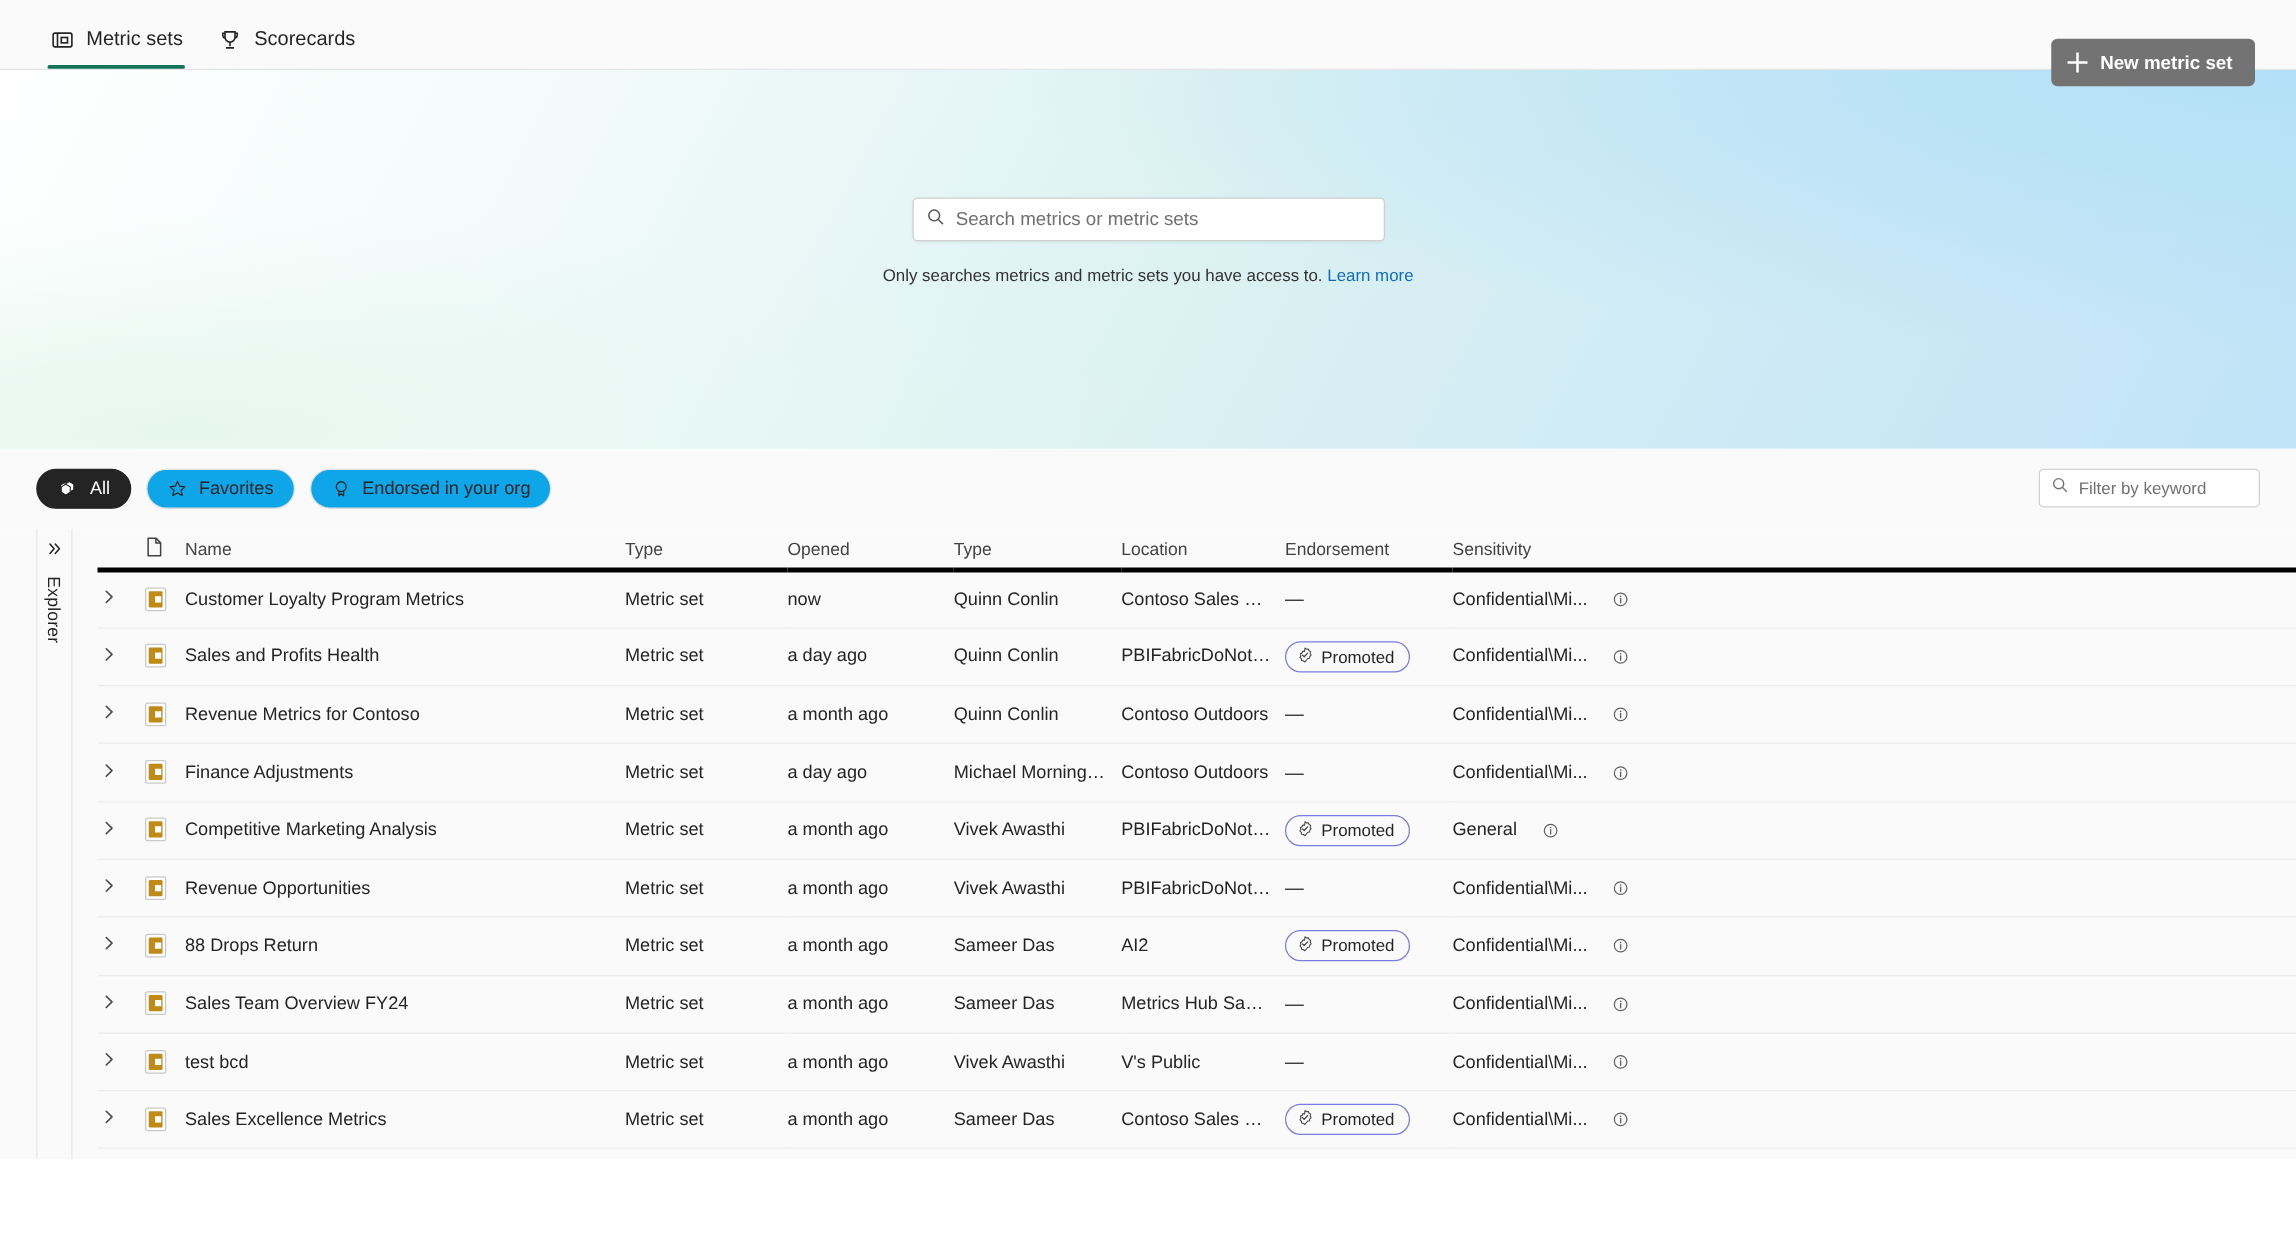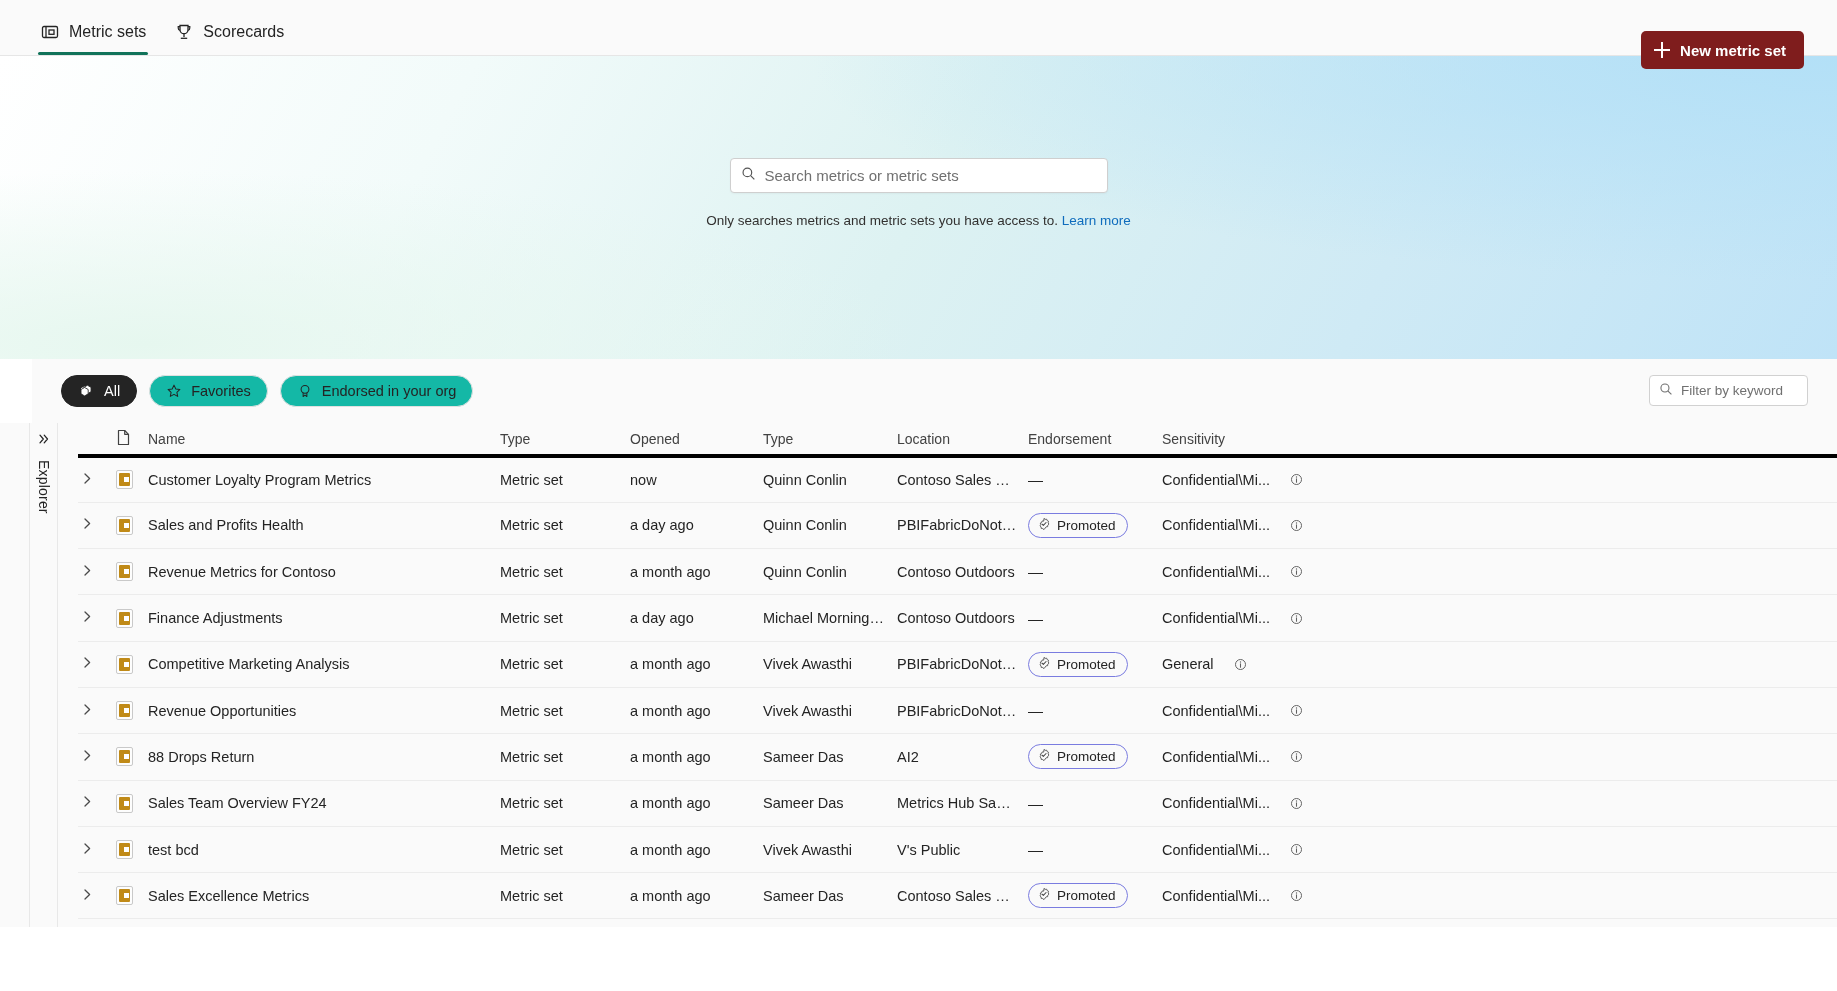--- a/index.html
+++ b/index.html
@@ -32,21 +32,21 @@
     height: 3px; border-radius: 2px; background: #11735a;
     display: none;
   }
   .tab.active .underline { display: block; }
   .tab.active { font-weight: 400; }
   .tab-ico { width: 20px; height: 20px; display: block; }
 
   .new-btn {
     position: absolute; right: 33px; top: 31px;
     height: 38px; padding: 0 18px 0 13px;
-    background: #7f1d1d; color: #fff;
+    background: #737373; color: #fff;
     border: none; border-radius: 5px;
     font-size: 15px; font-weight: bold;
     font-family: "Liberation Sans", sans-serif;
     display: flex; align-items: center; gap: 10px;
     cursor: pointer;
   }
   .plus {
     width: 16px; height: 16px; position: relative; display: inline-block;
   }
   .plus::before, .plus::after {
@@ -91,35 +91,34 @@
   }
   .hero-note a { color: #0f6cbd; text-decoration: none; }
 
   
   .filterrow {
     position: relative;
     height: 64px;
     display: flex; align-items: center;
     padding-left: 29px;
     background: #fafafa;
-    margin-left: 32px;
   }
   .pill {
     height: 32px; border-radius: 18px;
     display: inline-flex; align-items: center; gap: 9px;
     padding: 0 16px; margin-right: 12px;
     font-size: 14.5px; cursor: pointer;
-    border: 1px solid #e0e0e0; background: #14b8a6; color: #242424;
+    border: 1px solid #e0e0e0; background: #0ea5e9; color: #242424;
   }
   .pill.active { background: #242424; color: #fff; border-color: #242424; }
   .pill svg { display: block; }
 
   .kwbox {
     position: absolute; right: 29px; top: 16px;
-    width: 159px; height: 31px;
+    width: 177px; height: 31px;
     background: #fff; border: 1px solid #d1d1d1; border-radius: 4px;
     display: flex; align-items: center; padding: 0 9px; gap: 8px;
   }
   .kwbox input {
     flex: 1; border: none; outline: none; font-size: 13.5px;
     color: #242424; font-family: "Liberation Sans", sans-serif;
     background: transparent;
   }
   .kwbox input::placeholder { color: #707070; }
 

